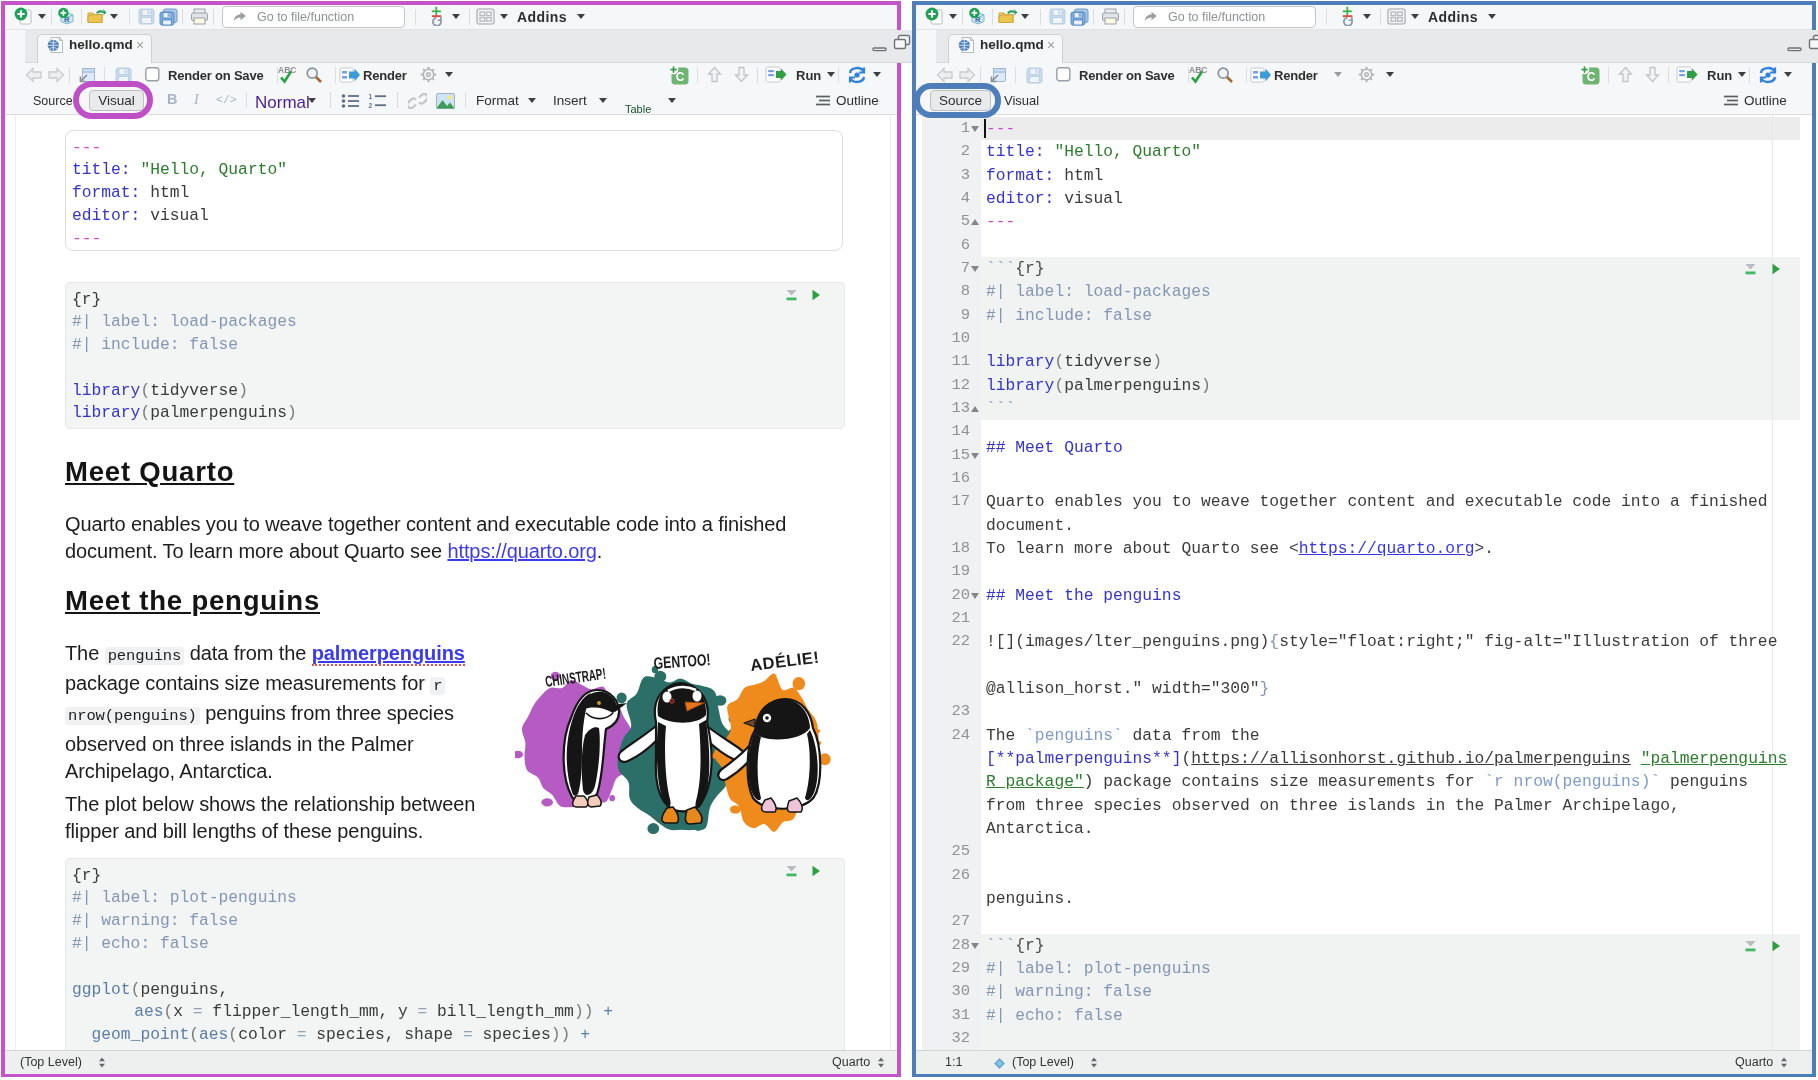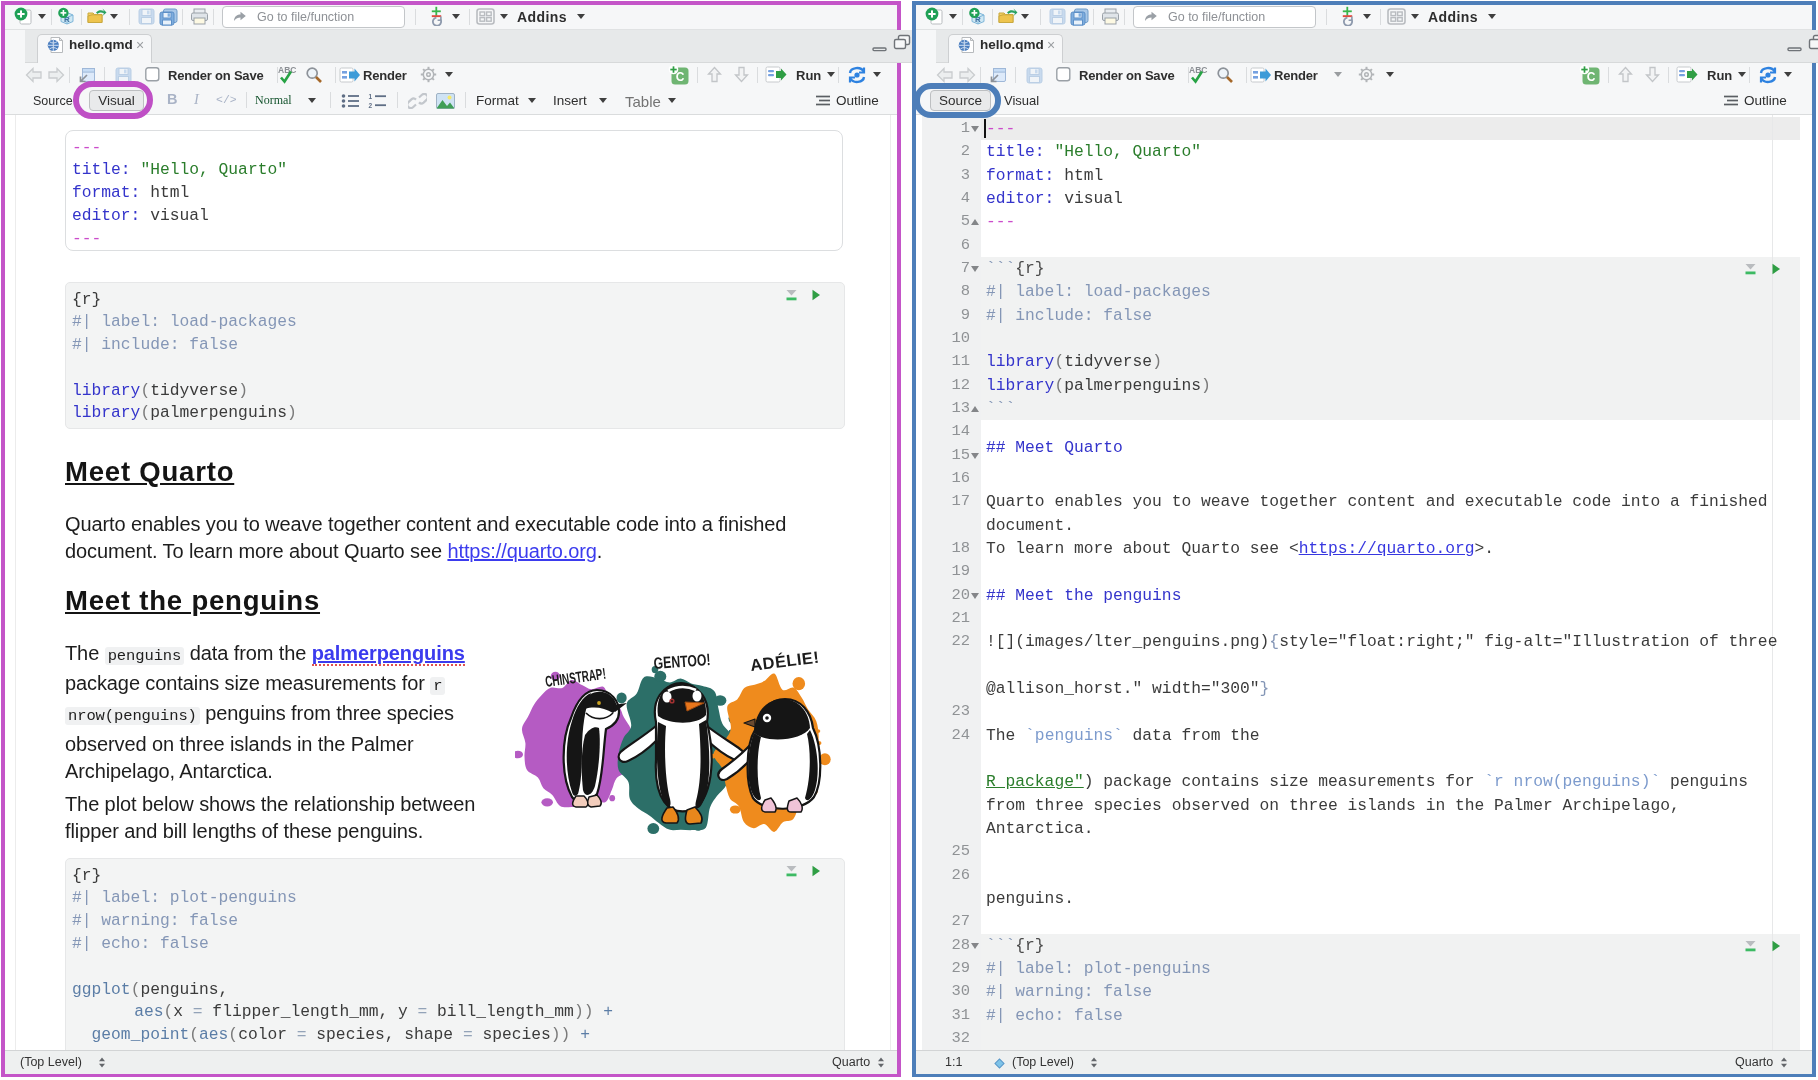--- a/index.html
+++ b/index.html
@@ -232,21 +232,21 @@
         </svg>
         <div class="caret" style="left:868px;top:9px"></div>
       </div>
   <div class="tb3">
         <div class="a" style="left:28px;top:6px;font-size:12.5px;color:#2e2e2e;">Source</div>
         <div class="btn" style="left:84px;top:2px;width:53px;height:19px;line-height:19px;">Visual</div>
         <div class="a" style="left:162px;top:3px;font-size:14.5px;font-weight:bold;color:#a9b3c6;">B</div>
         <div class="a" style="left:189px;top:3px;font-size:14.5px;font-style:italic;color:#a9b3c6;font-family:'Liberation Serif',serif;">I</div>
         <div class="a" style="left:211px;top:5px;font-size:11.5px;color:#a9b3c6;font-family:'Liberation Mono',monospace;">&lt;/&gt;</div>
         <div class="sep" style="left:241px"></div>
-        <div class="a" style="left:250px;top:5px;font-size:12px;color:#14532d;font-family:Liberation Serif, serif;">Normal</div>
+        <div class="a" style="left:250px;top:5px;font-size:17px;color:#4c1d95;">Normal</div>
         <div class="caret" style="left:303px;top:10px"></div>
         <div class="sep" style="left:325px"></div>
         <svg class="a" style="left:336px;top:5px" width="19" height="16" viewBox="0 0 19 16">
 <g fill="#5f6e85">
             <circle cx="2.5" cy="3" r="1.8"></circle>
             <circle cx="2.5" cy="8" r="1.8"></circle>
             <circle cx="2.5" cy="13" r="1.8"></circle>
           </g>
 <g stroke="#5f6e85" stroke-width="1.8">
             <line x1="7" y1="3" x2="18" y2="3"></line>
@@ -274,21 +274,21 @@
         <svg class="a" style="left:431px;top:5px" width="19" height="16" viewBox="0 0 19 16">
 <rect x="0.5" y="0.5" width="18" height="15" rx="1.5" fill="#cfe3f4" stroke="#9fb2c4"></rect>
 <path d="M0.5 15.5 L6.5 7 L11 13 L14 9.5 L18.5 15.5 Z" fill="#3e9e57"></path>
 <circle cx="13.5" cy="4.5" r="2" fill="#f7e96a"></circle>
         </svg>
         <div class="sep" style="left:460px"></div>
         <div class="a" style="left:471px;top:5px;font-size:13.5px;color:#2e2e2e;">Format</div>
         <div class="caret" style="left:523px;top:10px"></div>
         <div class="a" style="left:548px;top:5px;font-size:13.5px;color:#2e2e2e;">Insert</div>
         <div class="caret" style="left:594px;top:10px"></div>
-        <div class="a" style="left:620px;top:5px;font-size:15px;color:#737373;">Table</div>
+        <div class="a" style="left:620px;top:15px;font-size:11px;color:#14532d;">Table</div>
         <div class="caret" style="left:663px;top:10px"></div>
         <svg class="a" style="left:810px;top:6px" width="16" height="14" viewBox="0 0 16 14">
 <g stroke="#5a5e63" stroke-width="1.7">
 <line x1="1" y1="2.5" x2="15" y2="2.5"></line>
 <line x1="4" y1="6.5" x2="15" y2="6.5"></line>
 <line x1="1" y1="10.5" x2="15" y2="10.5"></line>
 </g>
         </svg>
         <div class="a" style="left:831px;top:5px;font-size:13.5px;color:#2e2e2e;">Outline</div>
       </div>
@@ -672,20 +672,21 @@
         <div class="ln" style="top:468.7px;">20</div>
         <div class="fold" style="left:55px;top:477.7px;"></div>
         <div class="srcrow" style="top:468.7px;"><span class="kb">## Meet the penguins</span></div>
         <div class="ln" style="top:492.0px;">21</div>
         <div class="ln" style="top:515.3px;">22</div>
         <div class="srcrow" style="top:515.3px;">![](images/lter_penguins.png)<span class="cm">{</span>style="float:right;" fig-alt="Illustration of three</div>
         <div class="srcrow" style="top:562.0px;">@allison_horst." width="300"<span class="cm">}</span></div>
         <div class="ln" style="top:585.3px;">23</div>
         <div class="ln" style="top:608.7px;">24</div>
         <div class="srcrow" style="top:608.7px;">The <span class="ic">`penguins`</span> data from the</div>
+        <div class="srcrow" style="top:632.0px;"><span class="kb">[**palmerpenguins**]</span>(<span class="bu">https://allisonhorst.github.io/palmerpenguins</span> <span class="gu">"palmerpenguins</span></div>
         <div class="srcrow" style="top:655.3px;"><span class="gu">R package"</span>) package contains size measurements for <span class="ic">`r nrow(penguins)`</span> penguins</div>
         <div class="srcrow" style="top:678.7px;">from three species observed on three islands in the Palmer Archipelago,</div>
         <div class="srcrow" style="top:702.0px;">Antarctica.</div>
         <div class="ln" style="top:725.3px;">25</div>
         <div class="ln" style="top:748.7px;">26</div>
         <div class="srcrow" style="top:772.0px;">penguins.</div>
         <div class="ln" style="top:795.3px;">27</div>
         <div class="ln" style="top:818.7px;">28</div>
         <div class="fold" style="left:55px;top:827.7px;"></div>
         <div class="srcrow" style="top:818.7px;"><span class="cm">```</span><span style="color:#4a4a4a">{r}</span></div>

